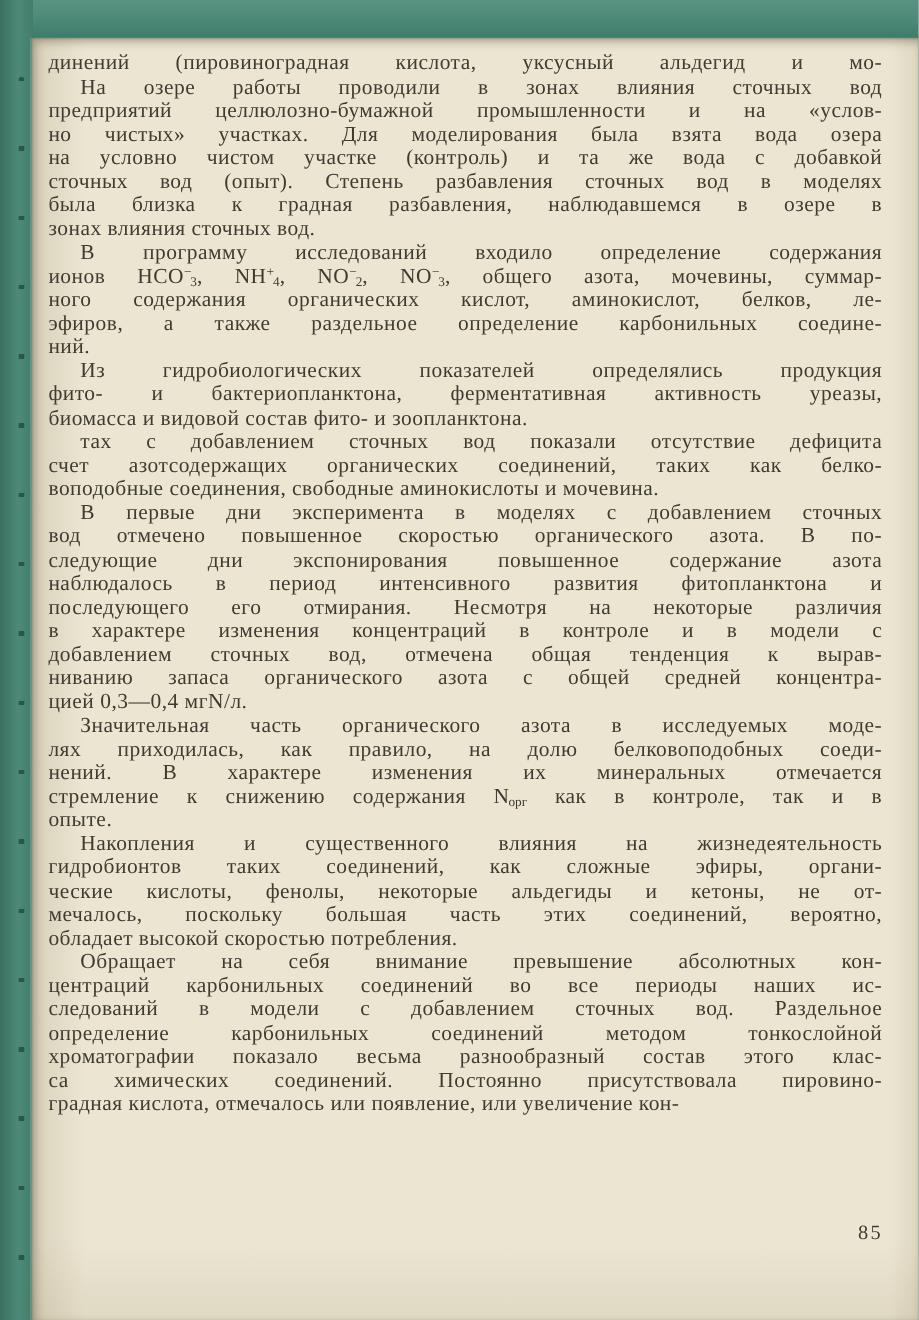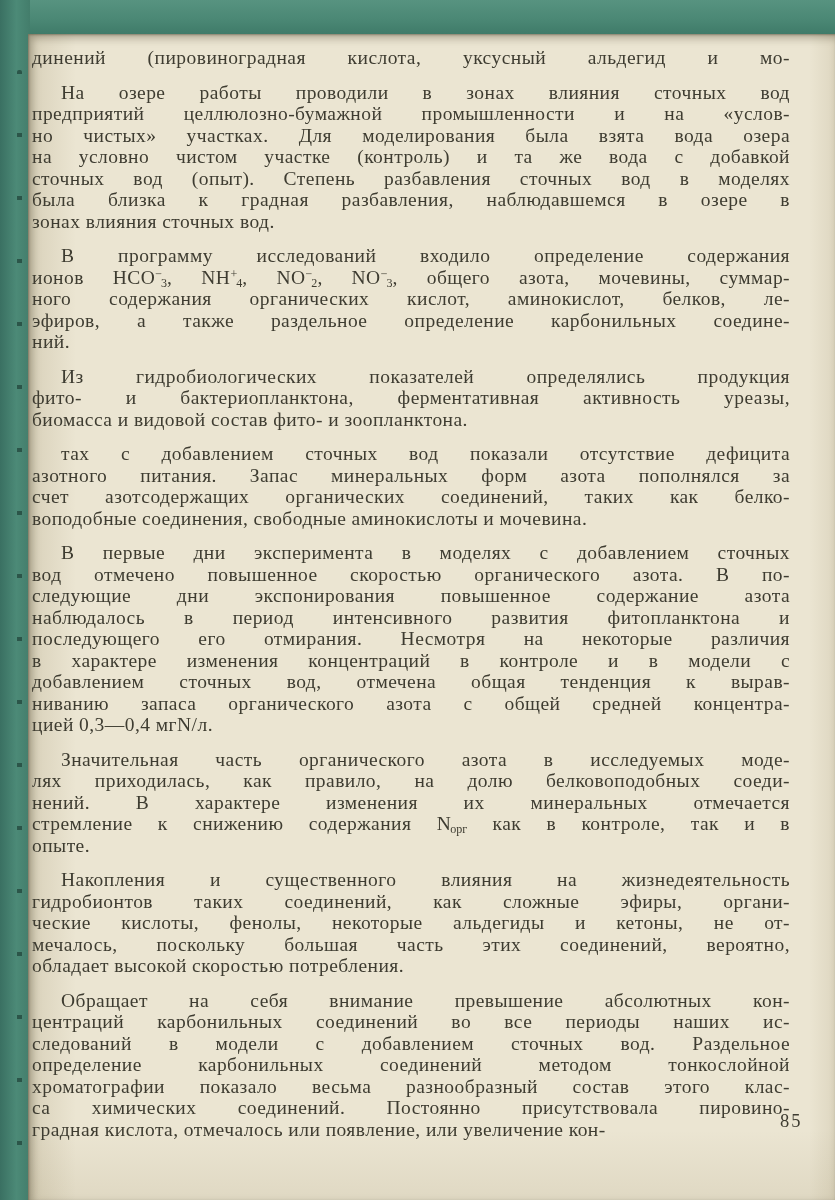--- a/index.html
+++ b/index.html
@@ -50,42 +50,41 @@
       linear-gradient(90deg, rgba(140, 125, 85, 0.20), rgba(0, 0, 0, 0) 48px),
       linear-gradient(270deg, rgba(140, 125, 85, 0.14), rgba(0, 0, 0, 0) 26px),
       linear-gradient(0deg, rgba(140, 125, 85, 0.12), rgba(0, 0, 0, 0) 70px),
       var(--paper, #ebe5d2);
     box-shadow:
       inset 4px 4px 9px rgba(55, 50, 25, 0.35),
       inset 1px 1px 2px rgba(45, 40, 20, 0.35);
   }
   .text-block {
     position: absolute;
-    left: 4px;
+    left: 16px;
     top: 13px;
     width: 758px;
     color: var(--ink, #3e3c31);
     font-size: 19.5px;
     line-height: 21.5px;
     letter-spacing: 0.45px;
   }
   .para {
     margin: 0;
   }
   .line {
     text-align: justify;
     text-align-last: justify;
     white-space: nowrap;
   }
   .line.last {
     text-align-last: left;
   }
   .para.indent .line:first-child {
     text-indent: 29px;
-    margin-top: 13px;
   }
   sup {
     font-size: 62%;
     line-height: 0;
     vertical-align: 6px;
     letter-spacing: 0;
   }
   sub {
     font-size: 62%;
     line-height: 0;
@@ -130,21 +129,20 @@
           <div class="line">эфиров, а также раздельное определение карбонильных соедине-</div>
           <div class="line last">ний.</div>
         </div>
         <div class="para indent">
           <div class="line">Из гидробиологических показателей определялись продукция</div>
           <div class="line">фито- и бактериопланктона, ферментативная активность уреазы,</div>
           <div class="line last">биомасса и видовой состав фито- и зоопланктона.</div>
         </div>
         <div class="para indent">
           <div class="line">тах с добавлением сточных вод показали отсутствие дефицита</div>
-          <div class="line">азотного питания. Запас минеральных форм азота пополнялся за</div>
           <div class="line">счет азотсодержащих органических соединений, таких как белко-</div>
           <div class="line last">воподобные соединения, свободные аминокислоты и мочевина.</div>
         </div>
         <div class="para indent">
           <div class="line">В первые дни эксперимента в моделях с добавлением сточных</div>
           <div class="line">вод отмечено повышенное скоростью органического азота. В по-</div>
           <div class="line">следующие дни экспонирования повышенное содержание азота</div>
           <div class="line">наблюдалось в период интенсивного развития фитопланктона и</div>
           <div class="line">последующего его отмирания. Несмотря на некоторые различия</div>
           <div class="line">в характере изменения концентраций в контроле и в модели с</div>

